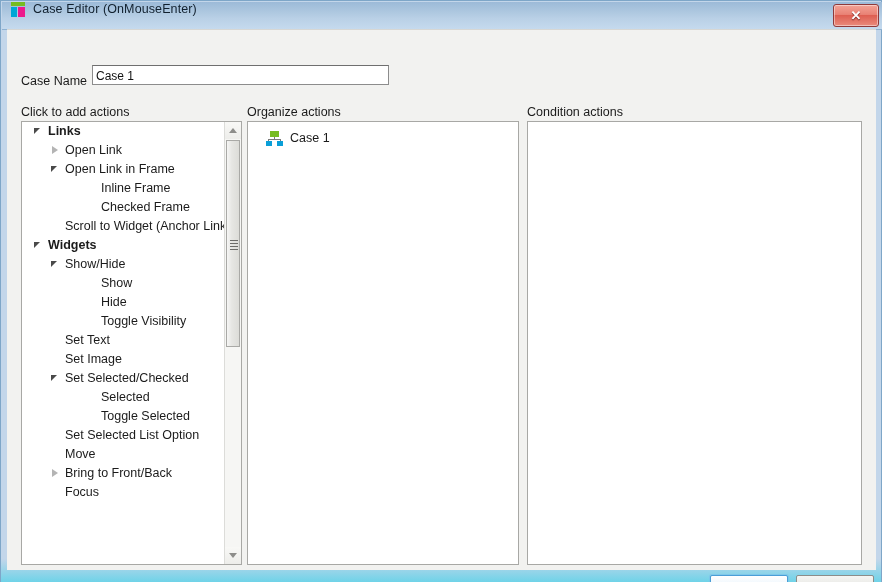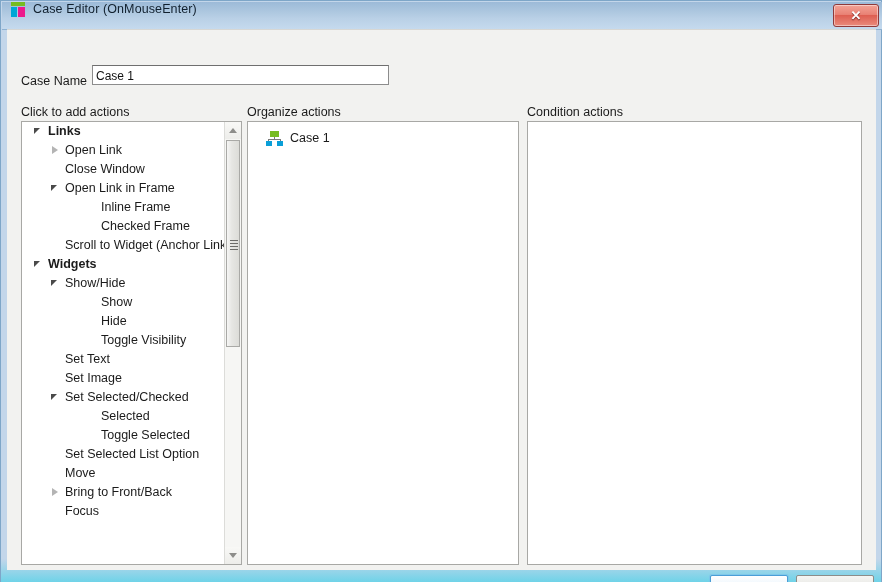--- a/index.html
+++ b/index.html
@@ -398,24 +398,20 @@
 
     <div class="panel p1">
       <div class="tree" id="action-tree">
           <div class="tree-row lvl0 bold">
             <span class="tw exp"></span>
             <span class="tree-label">Links</span>
           </div>
           <div class="tree-row lvl1">
             <span class="tw col"></span>
             <span class="tree-label">Open Link</span>
-          </div>
-          <div class="tree-row lvl1">
-            <span class="tw none"></span>
-            <span class="tree-label">Close Window</span>
           </div>
           <div class="tree-row lvl1">
             <span class="tw exp"></span>
             <span class="tree-label">Open Link in Frame</span>
           </div>
           <div class="tree-row lvl2">
             <span class="tw none"></span>
             <span class="tree-label">Inline Frame</span>
           </div>
           <div class="tree-row lvl2">

